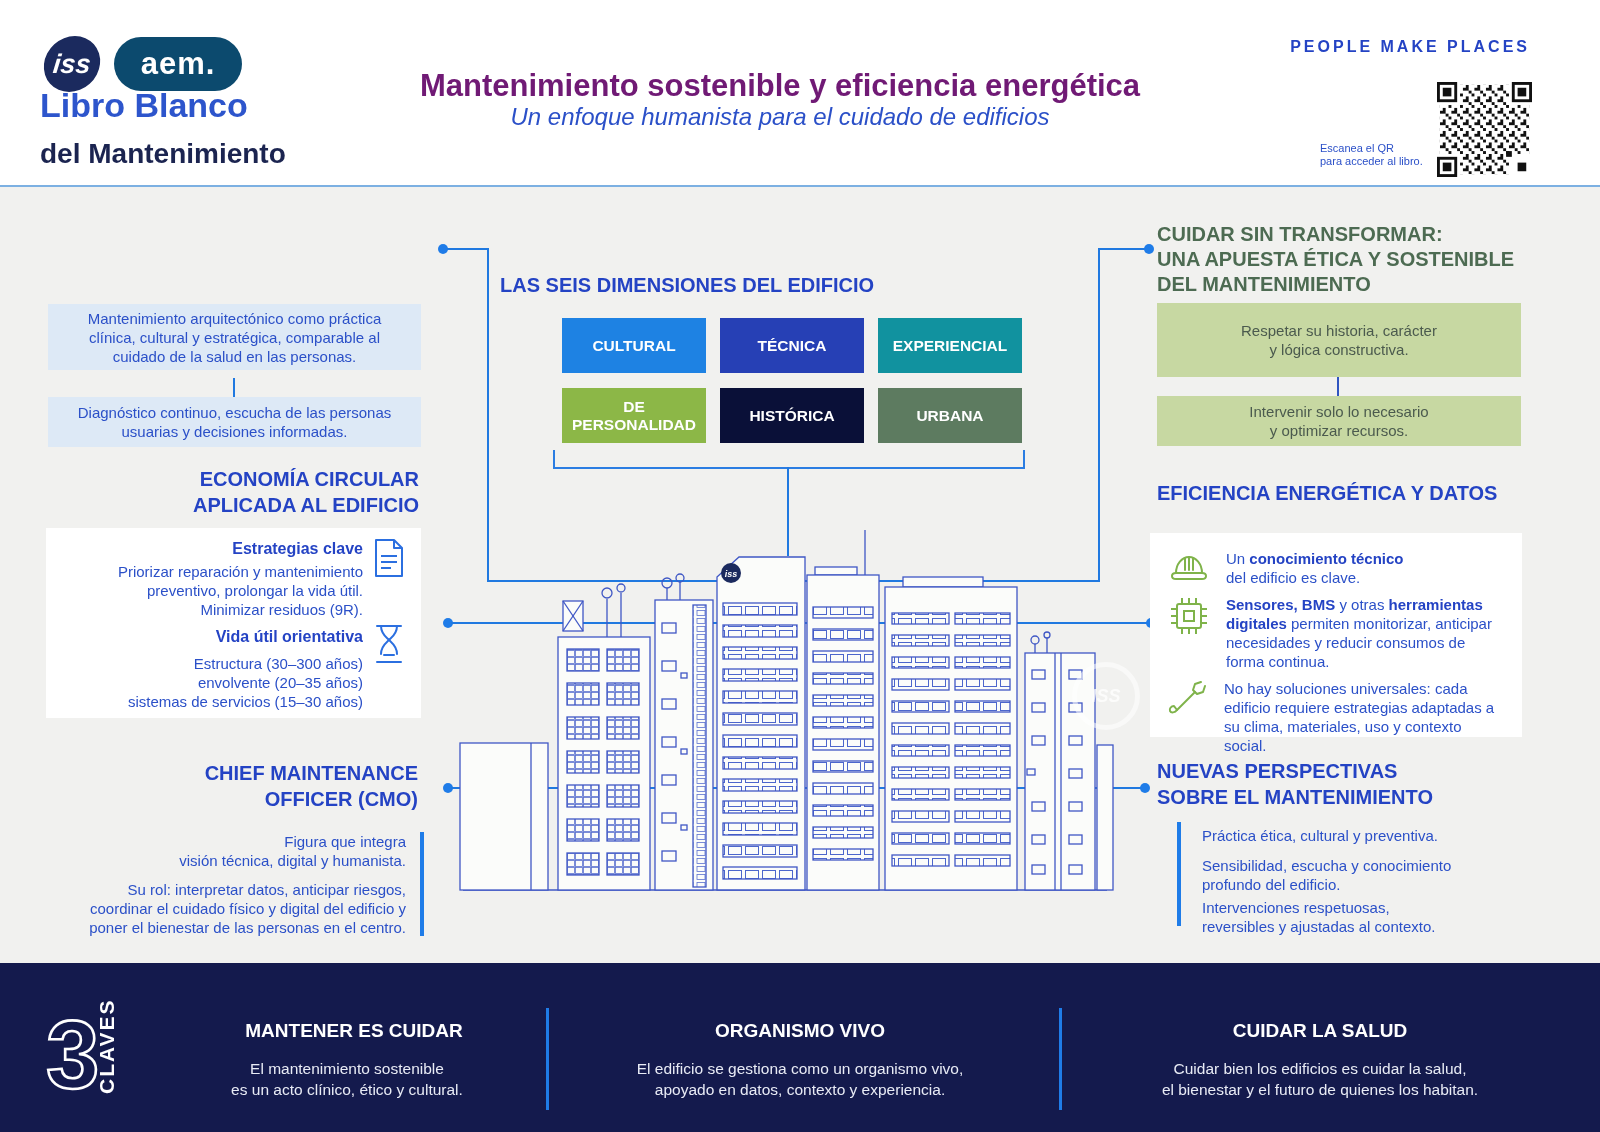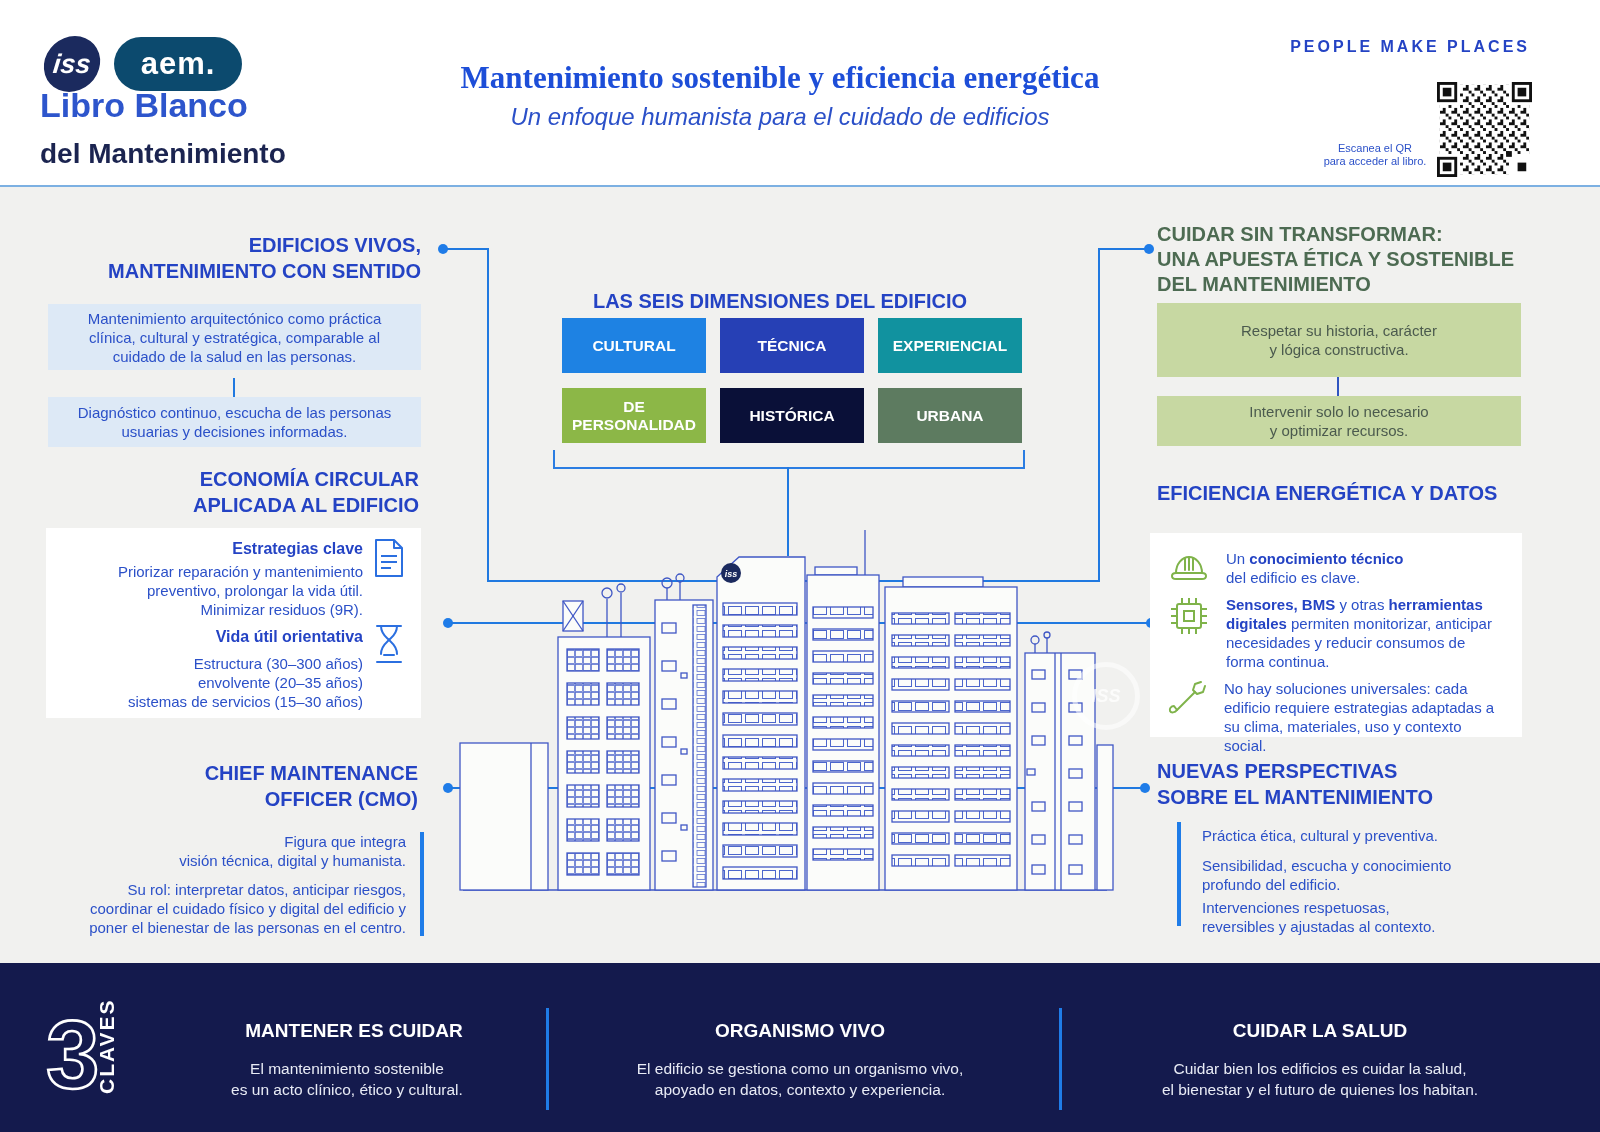--- a/index.html
+++ b/index.html
@@ -10,27 +10,27 @@
   .header-band{left:0;top:0;width:1600px;height:185px;background:#ffffff;}
   .header-rule{left:0;top:185px;width:1600px;height:2px;background:#7cb0e2;}
   .iss-logo{left:44px;top:36px;width:56px;height:56px;border-radius:50%;background:#1b2a5e;
             color:#fff;display:flex;align-items:center;justify-content:center;
             font-style:italic;font-weight:bold;font-size:27px;transform:skewX(-6deg);}
   .aem-pill{left:114px;top:37px;width:128px;height:54px;border-radius:27px;background:#0c4a6e;
             color:#fff;display:flex;align-items:center;justify-content:center;
             font-weight:bold;font-size:31px;letter-spacing:1px;}
   .brand1{left:40px;top:86px;font-size:34px;font-weight:bold;color:#2d55cc;}
   .brand2{left:40px;top:138px;font-size:28px;font-weight:bold;color:#1b2450;}
-  .main-title{left:380px;top:60px;width:800px;text-align:center;font-size:31px;
-              font-weight:bold;color:#1d4ed8;font-family:Liberation Serif, serif;}
+  .main-title{left:380px;top:68px;width:800px;text-align:center;font-size:31px;
+              font-weight:bold;color:#701a75;}
   .main-subtitle{left:380px;top:103px;width:800px;text-align:center;font-size:24px;
                  font-style:italic;color:#2b50c8;}
   .tagline{right:70px;top:38px;font-size:16px;font-weight:bold;color:#2443c4;letter-spacing:3px;}
   .qr-box{left:1437px;top:82px;width:95px;height:95px;}
-  .qr-caption{left:1320px;top:142px;width:110px;text-align:center;font-size:11px;
+  .qr-caption{left:1320px;top:142px;width:110px;text-align:left;font-size:11px;
               color:#2b50c8;white-space:pre-line;line-height:13px;}
   
   .h-blue{font-weight:bold;color:#2443c4;font-size:20px;line-height:26px;white-space:pre-line;}
   .h-green{font-weight:bold;color:#4d6b52;font-size:20px;line-height:25px;white-space:pre-line;}
   .body-blue{color:#2b50c8;font-size:15px;line-height:19px;white-space:pre-line;}
   .softbox{background:#dde9f6;display:flex;align-items:center;justify-content:center;text-align:center;}
   .greenbox{background:#c7d8a2;display:flex;align-items:center;justify-content:center;
             text-align:center;color:#4b5a4e;font-size:15px;line-height:19px;white-space:pre-line;}
   .whitebox{background:#ffffff;}
   .cline{background:#2079e0;}
@@ -110,22 +110,20 @@
           <rect x="28" y="2" width="3" height="3"></rect>
           <rect x="2" y="28" width="3" height="3"></rect>
         <rect x="28" y="28" width="3" height="3"></rect>
           <rect x="24" y="24" width="2" height="2"></rect>
       </g>
     </svg>
   </div>
   <div class="abs qr-caption">Escanea el QR
 para acceder al libro.</div>
 
-  <div class="abs h-blue" style="left:48px;top:232px;width:373px;text-align:right;">EDIFICIOS VIVOS,
-MANTENIMIENTO CON SENTIDO</div>
 
   <div class="abs softbox body-blue" style="left:48px;top:304px;width:373px;height:66px;padding:0 18px;box-sizing:border-box;">Mantenimiento arquitectónico como práctica clínica, cultural y estratégica, comparable al cuidado de la salud en las personas.</div>
   <div class="abs cline" style="left:233px;top:378px;width:2px;height:19px;"></div>
   <div class="abs softbox body-blue" style="left:48px;top:397px;width:373px;height:50px;padding:0 14px;box-sizing:border-box;">Diagnóstico continuo, escucha de las personas usuarias y decisiones informadas.</div>
 
   <div class="abs h-blue" style="left:48px;top:466px;width:371px;text-align:right;">ECONOMÍA CIRCULAR
 APLICADA AL EDIFICIO</div>
 
   <div class="abs whitebox" style="left:46px;top:528px;width:375px;height:190px;">
     <div class="abs" style="right:58px;top:12px;width:290px;text-align:right;font-weight:bold;color:#2443c4;font-size:16px;">Estrategias clave</div>
@@ -159,21 +157,21 @@
 
   <div class="abs h-blue" style="left:48px;top:760px;width:370px;text-align:right;">CHIEF MAINTENANCE
 OFFICER (CMO)</div>
   <div class="abs vbar" style="left:420px;top:832px;height:104px;"></div>
   <div class="abs body-blue" style="left:30px;top:832px;width:376px;text-align:right;">Figura que integra
 visión técnica, digital y humanista.</div>
   <div class="abs body-blue" style="left:30px;top:880px;width:376px;text-align:right;">Su rol: interpretar datos, anticipar riesgos,
 coordinar el cuidado físico y digital del edificio y
 poner el bienestar de las personas en el centro.</div>
 
-  <div class="abs h-blue" style="left:500px;top:272px;width:560px;text-align:center;margin-top:16px;">LAS SEIS DIMENSIONES DEL EDIFICIO</div>
+  <div class="abs h-blue" style="left:500px;top:272px;width:560px;">LAS SEIS DIMENSIONES DEL EDIFICIO</div>
 
   <div class="abs dim c1" style="left:562px;top:318px;">CULTURAL</div>
   <div class="abs dim c2" style="left:720px;top:318px;">TÉCNICA</div>
   <div class="abs dim c3" style="left:878px;top:318px;">EXPERIENCIAL</div>
   <div class="abs dim c4" style="left:562px;top:388px;">DE
 PERSONALIDAD</div>
   <div class="abs dim c5" style="left:720px;top:388px;">HISTÓRICA</div>
   <div class="abs dim c6" style="left:878px;top:388px;">URBANA</div>
 
   <div class="abs bracket" style="left:553px;top:450px;width:468px;height:17px;"></div>

